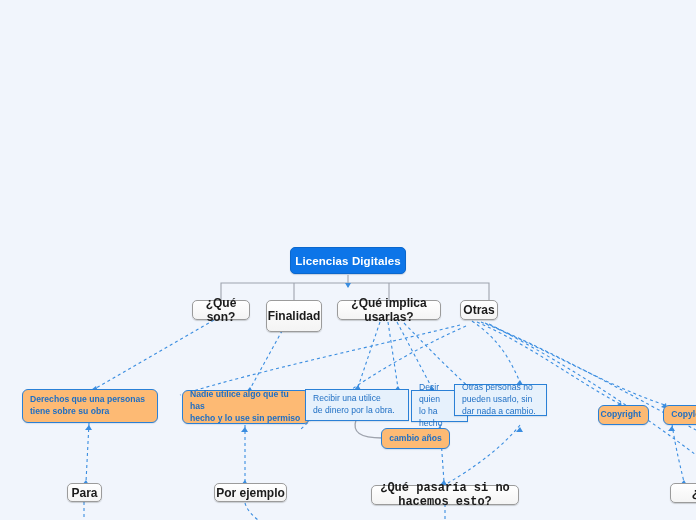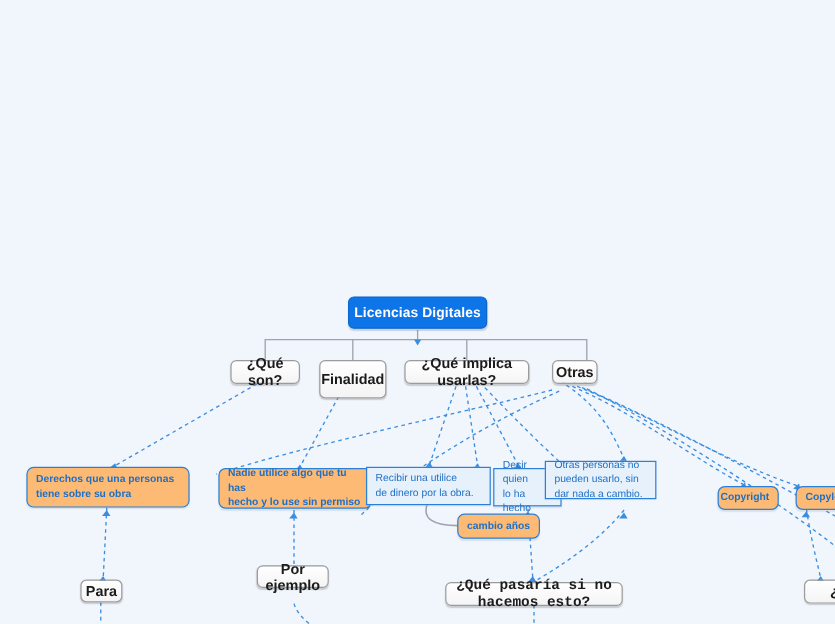--- a/index.html
+++ b/index.html
@@ -221,21 +221,21 @@
   </div>
 
   <div class="node blue-outline center-txt" style="left:663px; top:405px; width:51px; height:20px;">
     <span>Copyleft</span>
   </div>
 
   <div class="node grey" style="left:67px; top:483px; width:35px; height:19px;">
     <span>Para</span>
   </div>
 
-  <div class="node grey" style="left:214px; top:471px; width:60px; height:19px;">
+  <div class="node grey" style="left:214px; top:483px; width:73px; height:19px;">
     <span>Por ejemplo</span>
   </div>
 
   <div class="node grey" style="left:371px; top:485px; width:148px; height:20px;font-family:Liberation Mono, monospace;">
     <span>¿Qué pasaría si no hacemos esto?</span>
   </div>
 
   <div class="node grey" style="left:670px; top:483px; width:60px; height:20px;">
     <span>¿Q</span>
   </div>

